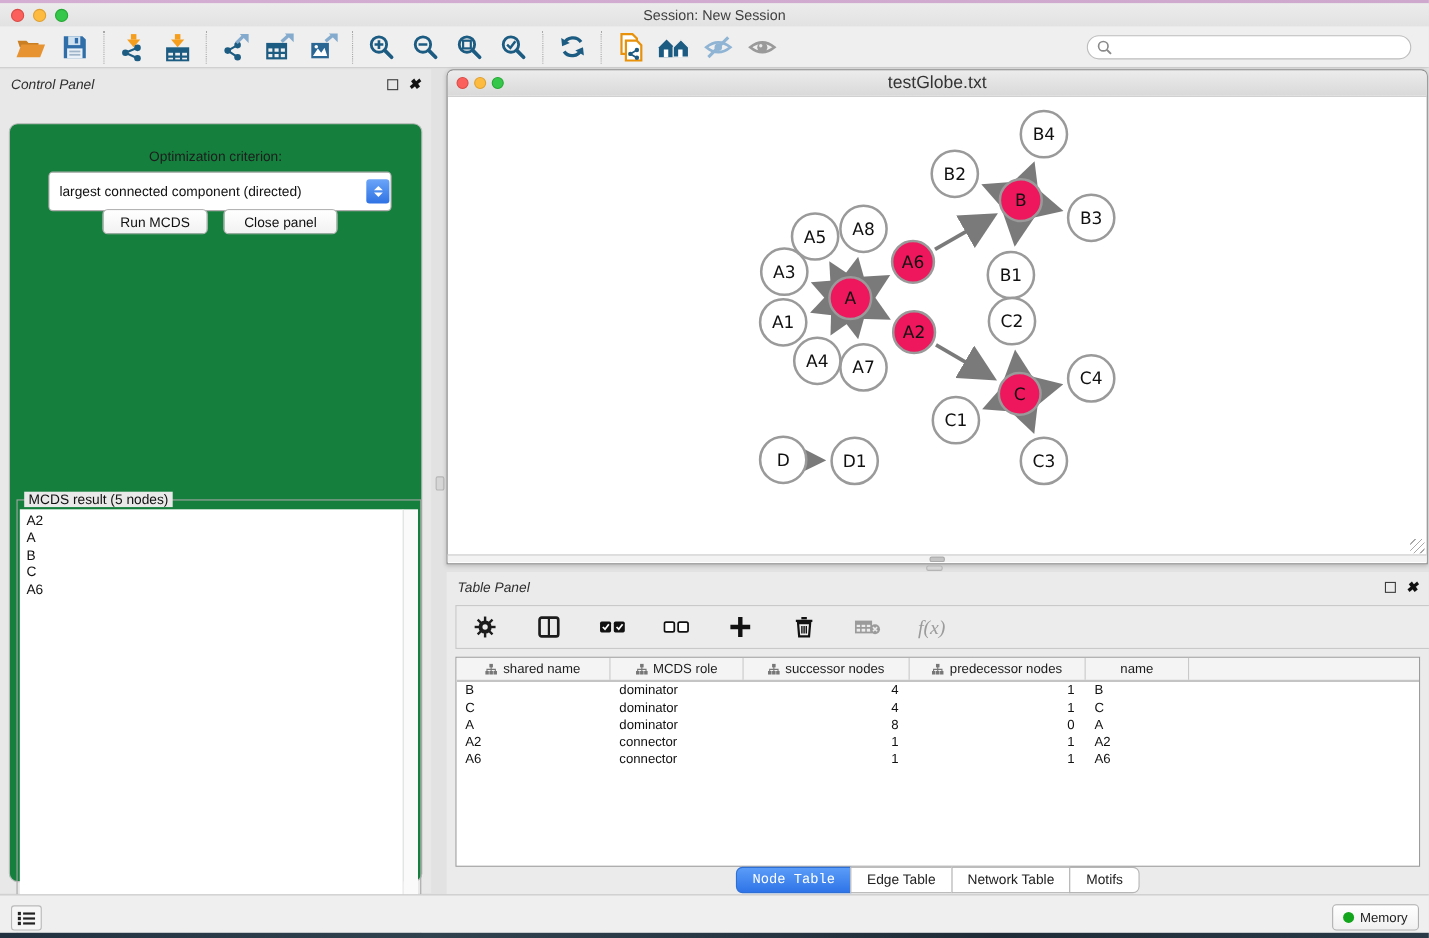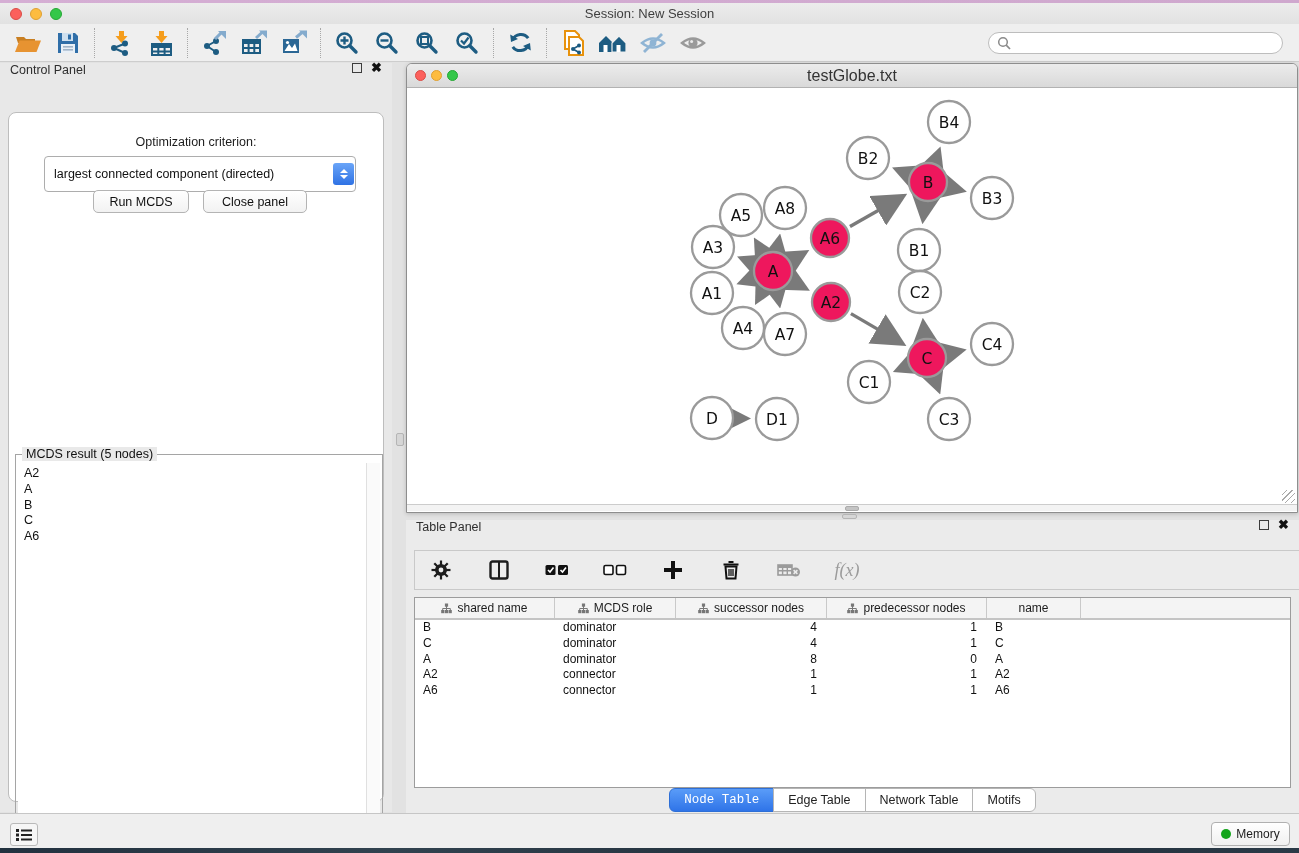--- a/index.html
+++ b/index.html
@@ -22,32 +22,32 @@
   
   #toolbar { left:0; top:24px; width:1299px; height:38px; background:#efefef; border-bottom:1px solid #cdcdcd; display:flex; align-items:center; padding:0 8px; }
   .tb-btn { width:40px; height:34px; display:flex; align-items:center; justify-content:center; }
   .tb-sep { width:1px; height:30px; border-left:1px dotted #a8a8a8; margin:0 6px; }
   #search-wrap { margin-left:auto; margin-right:8px; position:relative; }
   #search-input { width:295px; height:22px; border:1px solid #bdbdbd; border-radius:11px; background:#fff; padding:0 8px 0 26px; font-size:12px; color:#333; outline:none; }
   #search-icon { position:absolute; left:9px; top:4px; }
 
   
   #control-panel { left:0; top:63px; width:392px; height:749px; background:#e8e8e8; }
-  .panel-head { height:28px; display:flex; padding:0 10px; }
+  .panel-head { height:28px; display:flex; align-items:center; padding:0 10px;font-style:italic; }
   .panel-title { font-size:12.5px; color:#2e2e2e; }
   .panel-head .spacer { flex:1; }
   .float-box { width:10px; height:10px; border:1.5px solid #3c3c3c; margin-right:9px; }
   .close-x { font-size:13px; font-weight:bold; color:#111; line-height:10px; }
 
   #cp-tabs { position:absolute; left:0; top:32px; width:392px; display:flex; justify-content:center; z-index:2; }
   .cp-tab { height:21px; padding:0 13px; background:#fff; border:1px solid #9f9f9f; margin-left:-1px; font-size:12.5px; color:#111; display:flex; align-items:center; }
   .cp-tab:first-child { border-radius:4px 0 0 4px; margin-left:0; }
   .cp-tab.active { background:#3e87f5; border-color:#2e6fd6; color:#fff; border-radius:4px; }
 
-  #cp-box { position:absolute; left:8px; top:49px; width:376px; height:690px; border:1px solid #bdbdbd; border-radius:8px; background:#ffffff; }
+  #cp-box { position:absolute; left:8px; top:49px; width:376px; height:690px; border:1px solid #bdbdbd; border-radius:8px; background:#15803d; }
   #opt-label { position:absolute; left:0; top:22px; width:100%; text-align:center; font-size:12.5px; color:#1d1d1d; }
   #criterion-select { position:absolute; left:35px; top:43px; width:312px; height:36px; background:#fff; border:1px solid #adadad; border-radius:4px; display:flex; align-items:center; }
   #criterion-value { flex:1; font-size:12.5px; color:#111; padding-left:9px; white-space:nowrap; overflow:hidden; }
   #criterion-stepper { width:21px; height:22px; border-radius:3px; background:linear-gradient(#6aa5f8,#2f72e4); margin-right:1px; display:flex; flex-direction:column; align-items:center; justify-content:center; gap:2px; }
   .chev { width:0; height:0; border-left:4px solid transparent; border-right:4px solid transparent; }
   .chev.up { border-bottom:4px solid #fff; }
   .chev.dn { border-top:4px solid #fff; }
   .cp-btn { position:absolute; top:77px; height:23px; background:linear-gradient(#ffffff,#f2f2f2); border:1px solid #b4b4b4; border-radius:5px; font-size:12.5px; color:#111; display:flex; align-items:center; justify-content:center; }
   #run-btn { left:84px; width:96px; }
   #closepanel-btn { left:194px; width:104px; }

